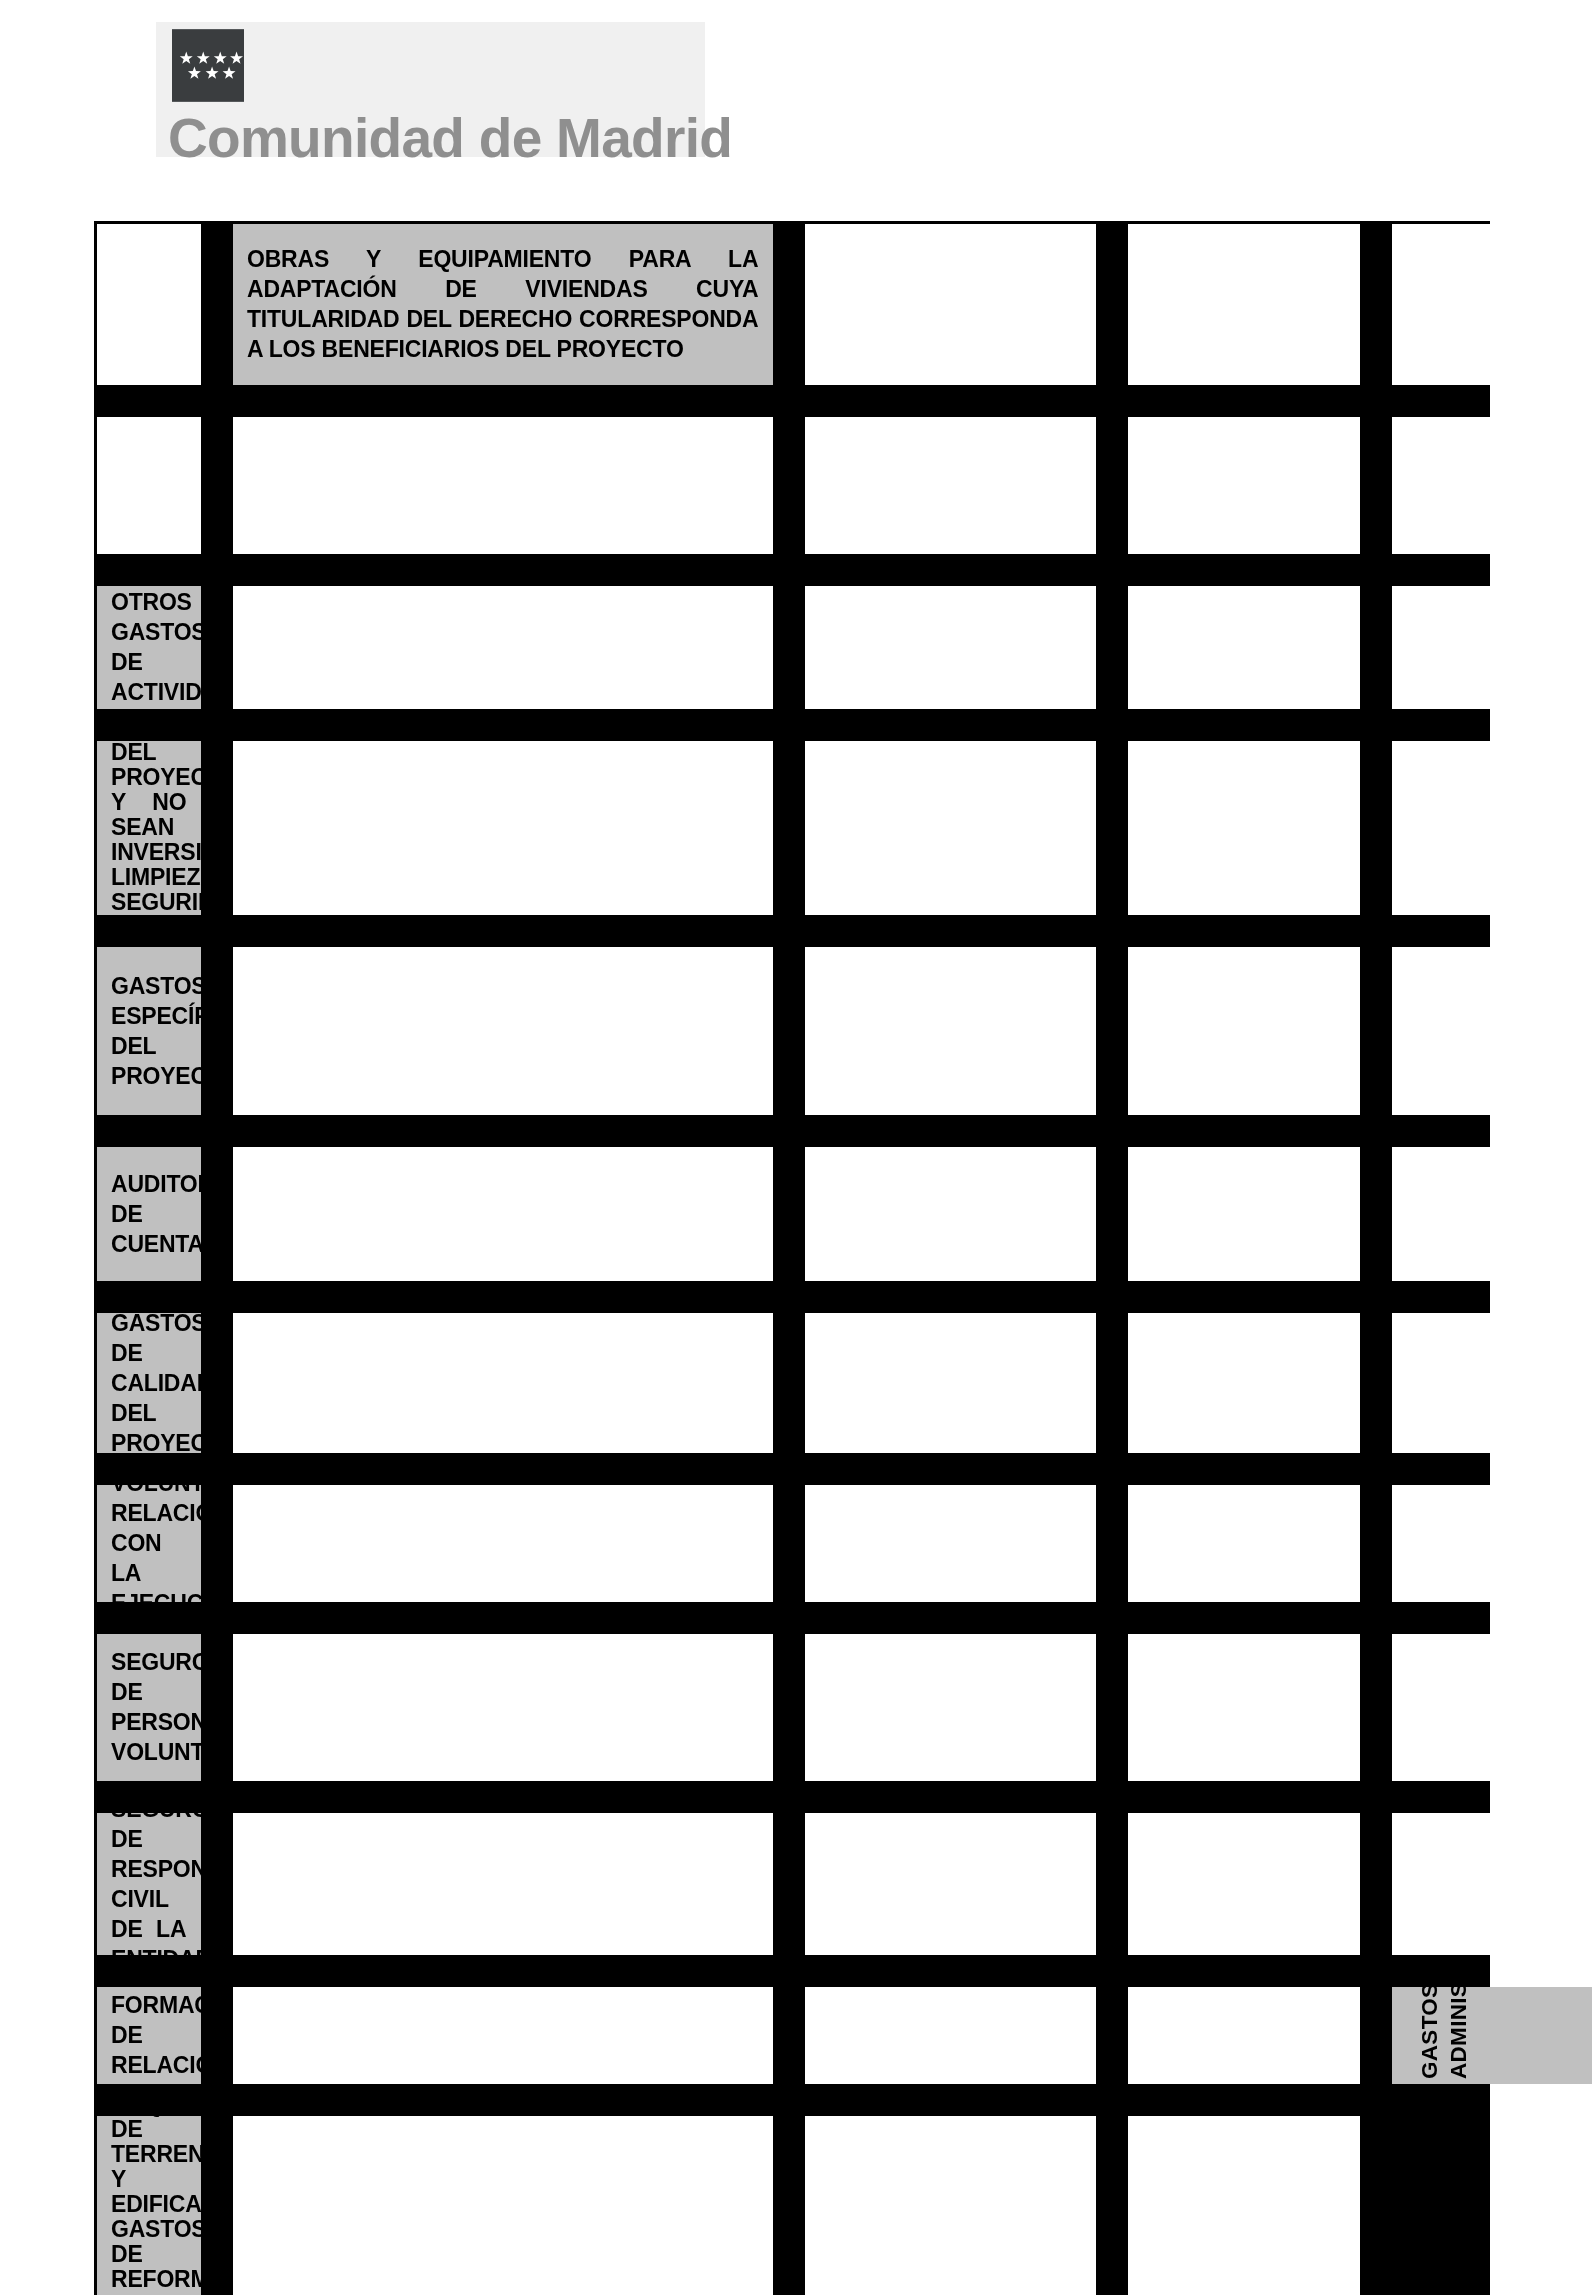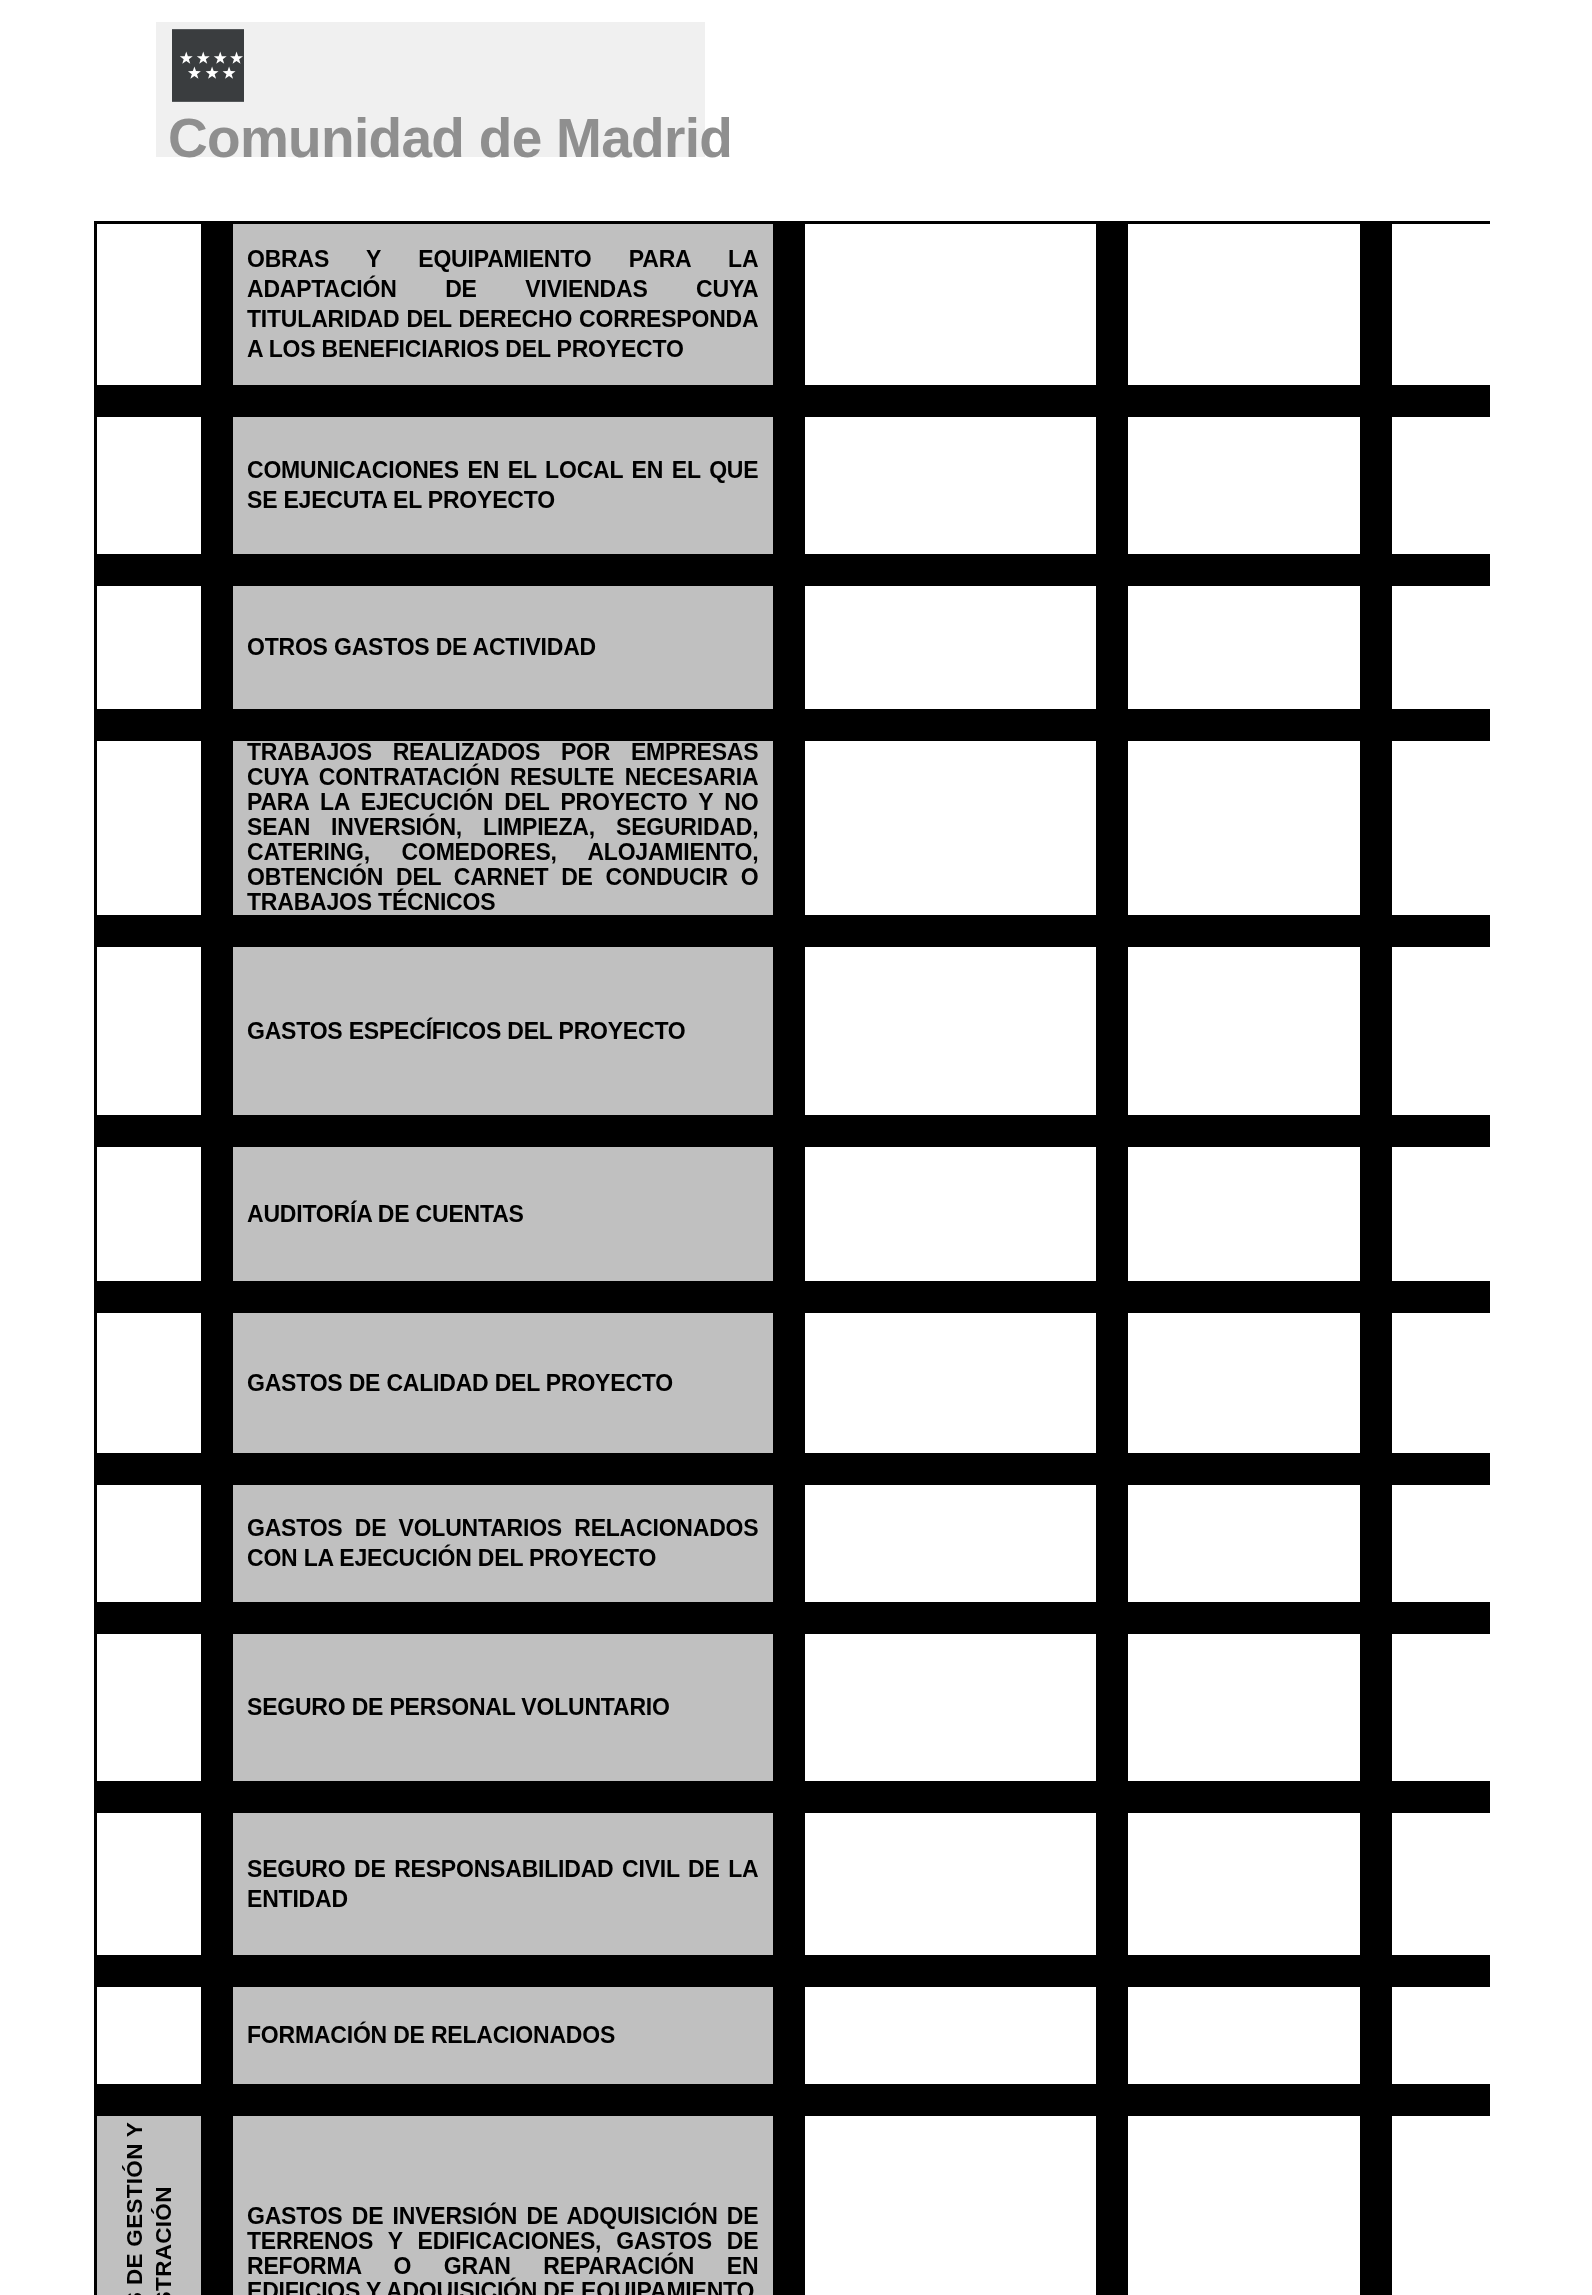--- a/index.html
+++ b/index.html
@@ -101,23 +101,20 @@
     <div class="cell desc">
       <span class="desc-text">OBRAS Y EQUIPAMIENTO PARA LA ADAPTACIÓN DE VIVIENDAS CUYA TITULARIDAD DEL DERECHO CORRESPONDA A LOS BENEFICIARIOS DEL PROYECTO</span>
     </div>
     <div class="cell val"></div>
     <div class="cell val"></div>
     <div class="cell val"></div>
 
     <div class="cell cat">
       
     </div>
-    <div class="cell desc">
-      <span class="desc-text">COMUNICACIONES EN EL LOCAL EN EL QUE SE EJECUTA EL PROYECTO</span>
-    </div>
     <div class="cell val"></div>
     <div class="cell val"></div>
     <div class="cell val"></div>
 
     <div class="cell cat">
       
     </div>
     <div class="cell desc">
       <span class="desc-text">OTROS GASTOS DE ACTIVIDAD</span>
     </div>

